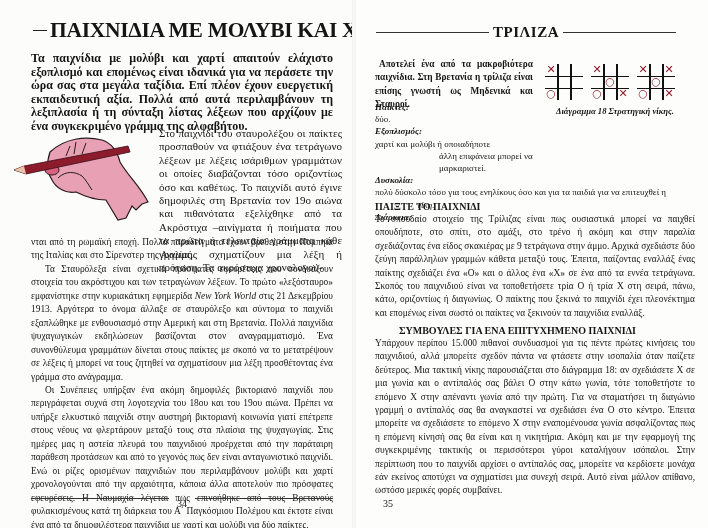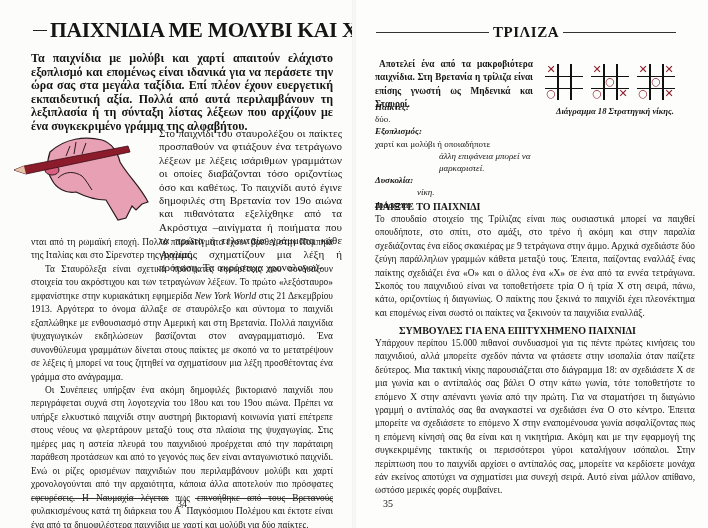--- a/index.html
+++ b/index.html
@@ -35,21 +35,21 @@
   .grid { position: relative; width: 38px; height: 36px; }
   .grid .v, .grid .h { position: absolute; background: #111; }
   .grid .v { width: 1.5px; top: 0; height: 36px; }
   .grid .h { height: 1.5px; left: 0; width: 38px; }
   .mark { position: absolute; width: 12px; height: 12px; font-family: "DejaVu Sans", sans-serif; font-size: 11px; line-height: 12px; text-align: center; color: #8a1d2a; }
   .caption { margin-top: 6px; font-size: 8.6px; font-style: italic; font-weight: bold; text-align: center; width: 140px; }
   .meta { position: absolute; left: 375px; top: 101px; width: 320px; font-size: 9px; line-height: 12.2px; }
   .meta .row { display: flex; flex-direction: column; }
   .meta .lbl { font-weight: bold; font-style: italic; white-space: nowrap; margin-right: 3px; }
   .meta .val { }
-  .meta .hang { padding-left: 64px; font-style: italic; }
+  .meta .hang { padding-left: 64px; }
   .meta .hang2 { padding-left: 42px; font-style: italic; }
   .sec-head { position: absolute; left: 375px; font-weight: bold; font-size: 10px; }
   .sec-body { position: absolute; left: 375px; width: 320px; font-size: 9.4px; line-height: 13.4px; text-align: justify; }
 </style>
 </head>
 <body>
 
 <div class="spread">
   <div class="page page-left">
     <div class="title-left">
@@ -139,20 +139,21 @@
     <span class="val">δύο.</span>
   </div>
   <div class="row">
     <span class="lbl">Εξοπλισμός:</span>
     <span class="val">χαρτί και μολύβι ή οποιαδήποτε</span>
   </div>
   <div class="hang">άλλη επιφάνεια μπορεί να</div>
   <div class="hang">μαρκαριστεί.</div>
   <div class="row">
     <span class="lbl">Δυσκολία:</span>
+    <span class="val">πολύ δύσκολο τόσο για τους ενηλίκους όσο και για τα παιδιά για να επιτευχθεί η</span>
   </div>
   <div class="hang2">νίκη.</div>
   <div class="row">
     <span class="lbl">Διάρκεια:</span>
   </div>
 </div>
 
 <div class="sec-head" style="top:201px;">ΠΑΙΞΤΕ ΤΟ ΠΑΙΧΝΙΔΙ</div>
 <div class="sec-body" style="top:213px;">Το σπουδαίο στοιχείο της Τρίλιζας είναι πως ουσιαστικά μπορεί να παιχθεί οπουδήποτε, στο σπίτι, στο αμάξι, στο τρένο ή ακόμη και στην παραλία σχεδιάζοντας ένα είδος σκακιέρας με 9 τετράγωνα στην άμμο. Αρχικά σχεδιάστε δύο ζεύγη παράλληλων γραμμών κάθετα μεταξύ τους. Έπειτα, παίζοντας εναλλάξ ένας παίκτης σχεδιάζει ένα «Ο» και ο άλλος ένα «Χ» σε ένα από τα εννέα τετράγωνα. Σκοπός του παιχνιδιού είναι να τοποθετήσετε τρία Ο ή τρία Χ στη σειρά, πάνω, κάτω, οριζοντίως ή διαγωνίως. Ο παίκτης που ξεκινά το παιχνίδι έχει πλεονέκτημα και επομένως είναι σωστό οι παίκτες να ξεκινούν τα παιχνίδια εναλλάξ.</div>
 

